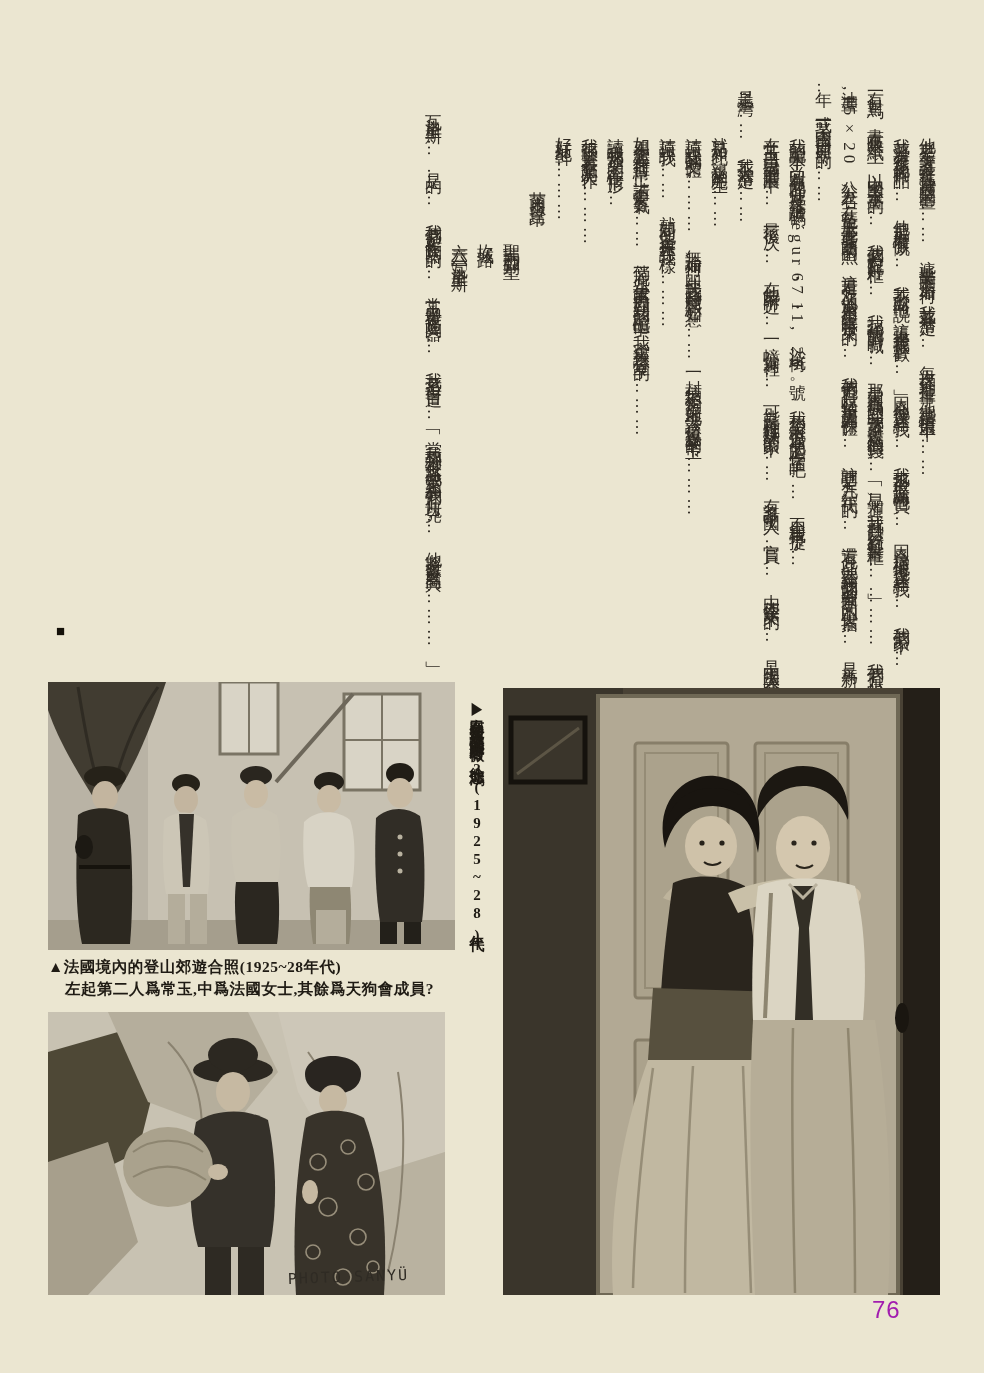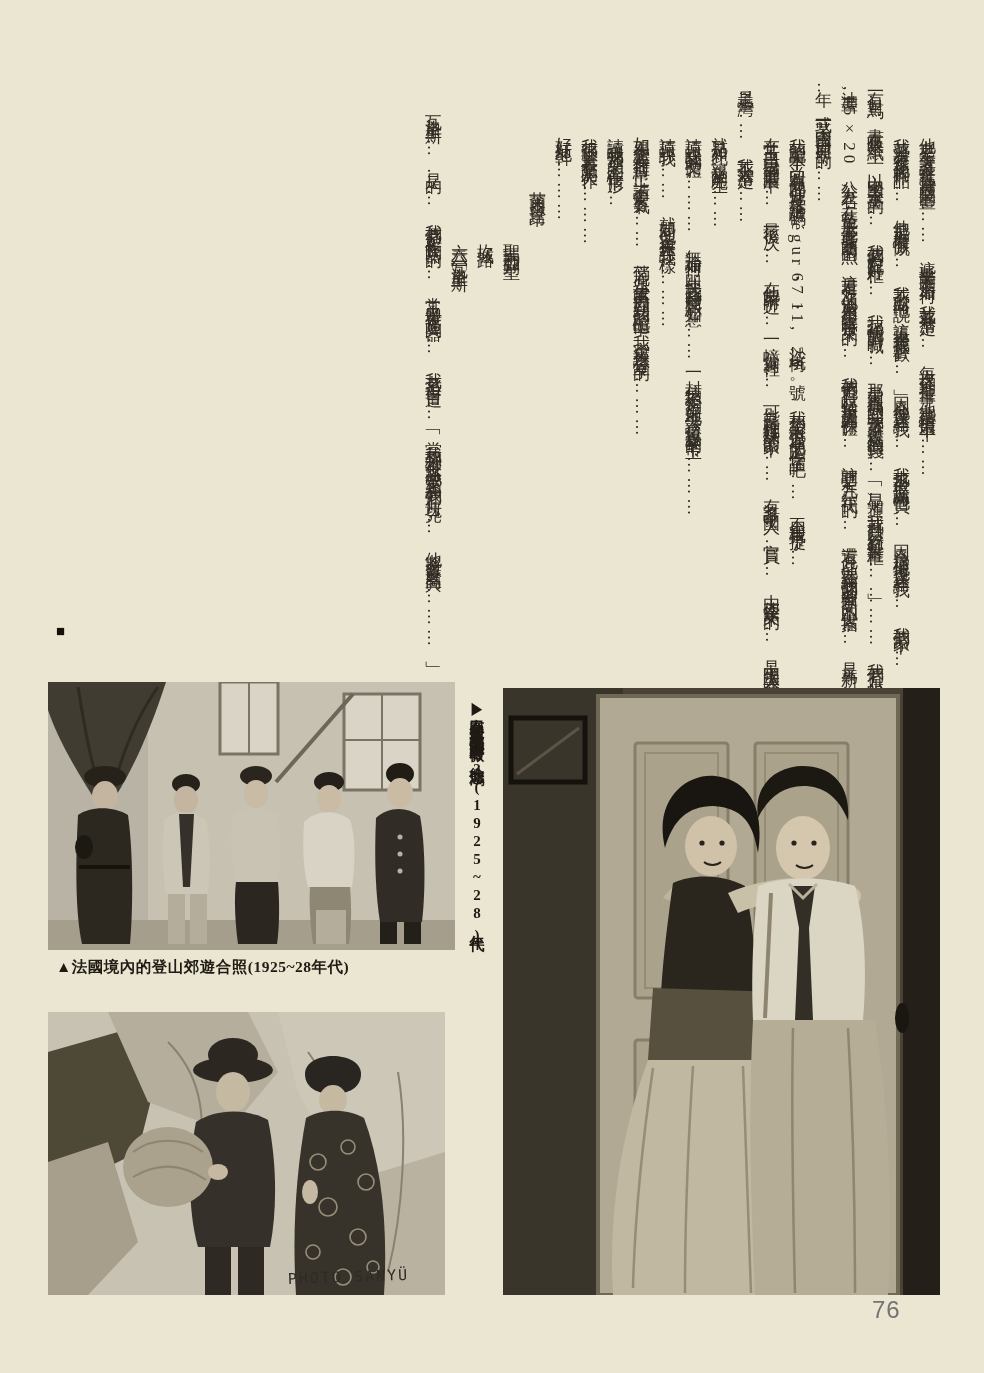--- a/index.html
+++ b/index.html
@@ -33,37 +33,37 @@
     position:absolute;left:56px;top:624px;
     font-size:15px;line-height:15px;color:#141109;
   }
   
   .photo{position:absolute;display:block;}
   .photo-a{left:48px;top:682px;}
   .photo-c{left:48px;top:1012px;}
   .photo-e{left:503px;top:688px;}
   
   .caption-block{
-    position:absolute;left:56px;top:956px;width:440px;
+    position:absolute;left:48px;top:956px;width:440px;
     font-size:15.5px;font-weight:600;line-height:1.42;
     color:#1f1b14;letter-spacing:0.5px;
   }
   .cap-indent{padding-left:17px;}
   .vcaption{
     position:absolute;left:466px;top:690px;height:430px;
     writing-mode:vertical-rl;
     text-orientation:upright;
     font-size:15px;font-weight:600;
     letter-spacing:2px;line-height:22px;
     color:#1f1b14;
   }
   .page-number{
     position:absolute;left:872px;top:1296px;
     font-family:"Liberation Sans", sans-serif;
-    font-size:24px;color:#737373;letter-spacing:1px;
+    font-size:24px;color:#a21caf;letter-spacing:1px;
   }
   .inscription{
     font-family:"DejaVu Sans Mono", monospace;
     font-size:15px;letter-spacing:2px;
   }
 </style>
 </head>
 <body>
 
 <div class="page">
@@ -148,20 +148,21 @@
       <circle cx="352" cy="155" r="2.5" fill="#b9b2a0"></circle>
       <circle cx="352" cy="172" r="2.5" fill="#b9b2a0"></circle>
       <circle cx="352" cy="189" r="2.5" fill="#b9b2a0"></circle>
       <rect x="332" y="240" width="17" height="22" fill="#23201a"></rect>
       <rect x="356" y="240" width="17" height="22" fill="#23201a"></rect>
     </g>
   </svg>
 
   <div class="caption-block">
     <div class="cap-line">▲法國境內的登山郊遊合照(1925~28年代)</div>
+    <div class="cap-line cap-indent">左起第二人爲常玉,中爲法國女士,其餘爲天狗會成員?</div>
   </div>
 
   <svg class="photo photo-c" width="397" height="283" viewBox="0 0 397 283" xmlns="http://www.w3.org/2000/svg">
     <rect width="397" height="283" fill="#c8c2b2"></rect>
     <g>
       <path d="M0,40 L70,20 L110,60 L90,140 L30,170 L0,150 Z" fill="#4e4836"></path>
       <path d="M60,0 L200,0 L230,60 L180,120 L100,90 Z" fill="#b5ae9c"></path>
       <path d="M230,0 L397,0 L397,140 L300,170 L250,80 Z" fill="#cdc7b8"></path>
       <path d="M300,170 L397,140 L397,283 L330,283 Z" fill="#b9b2a0"></path>
       <path d="M0,150 L60,130 L90,230 L40,283 L0,283 Z" fill="#a79f8c"></path>

